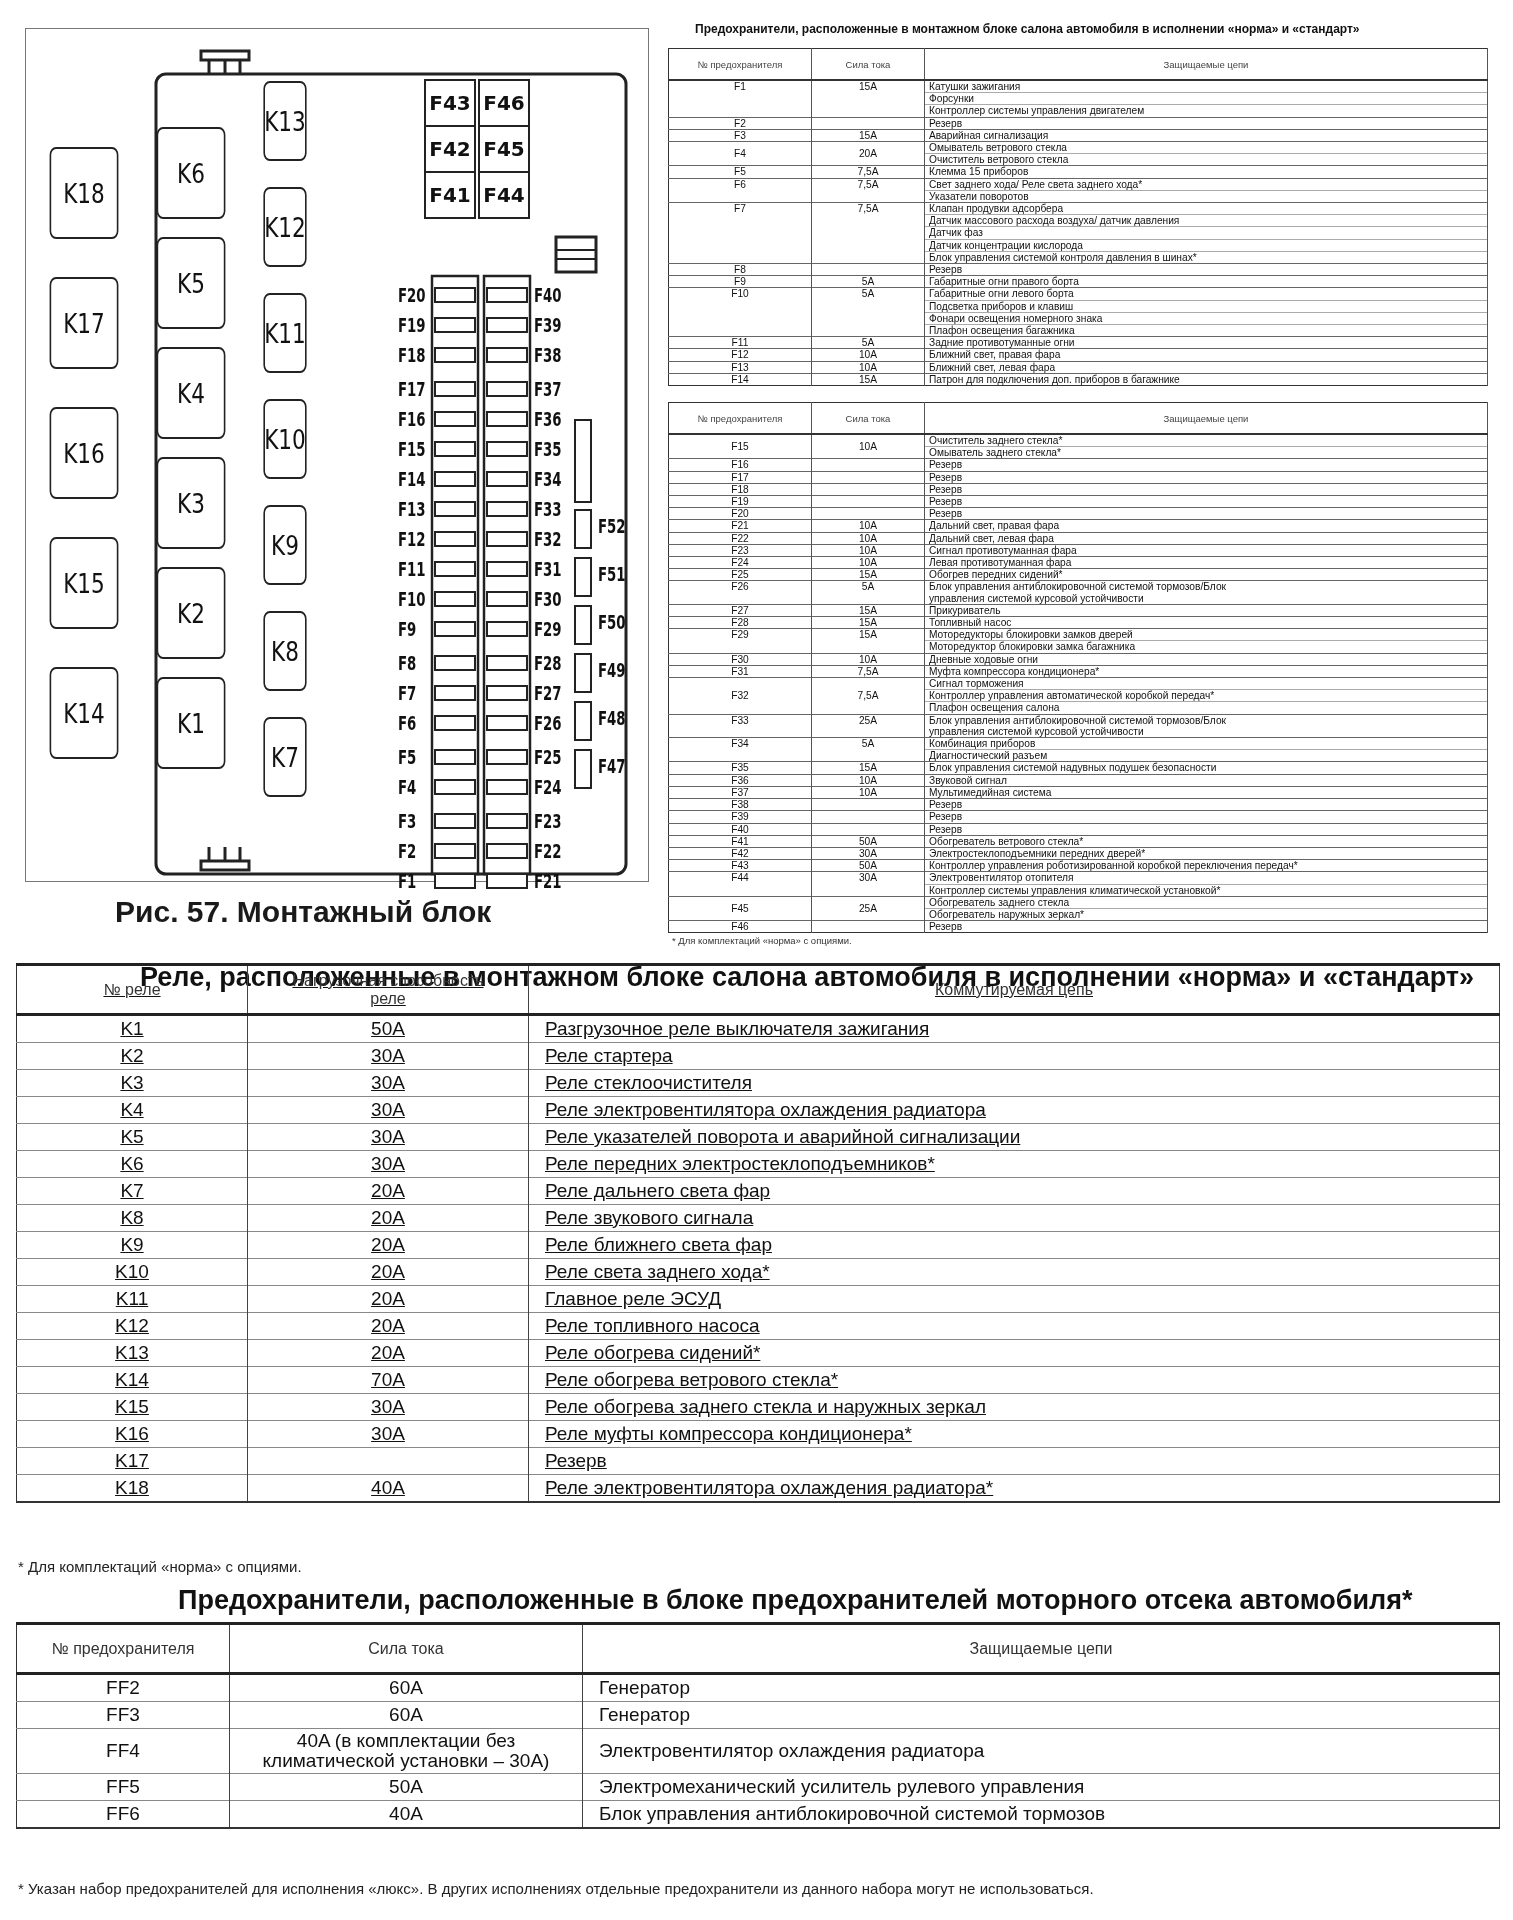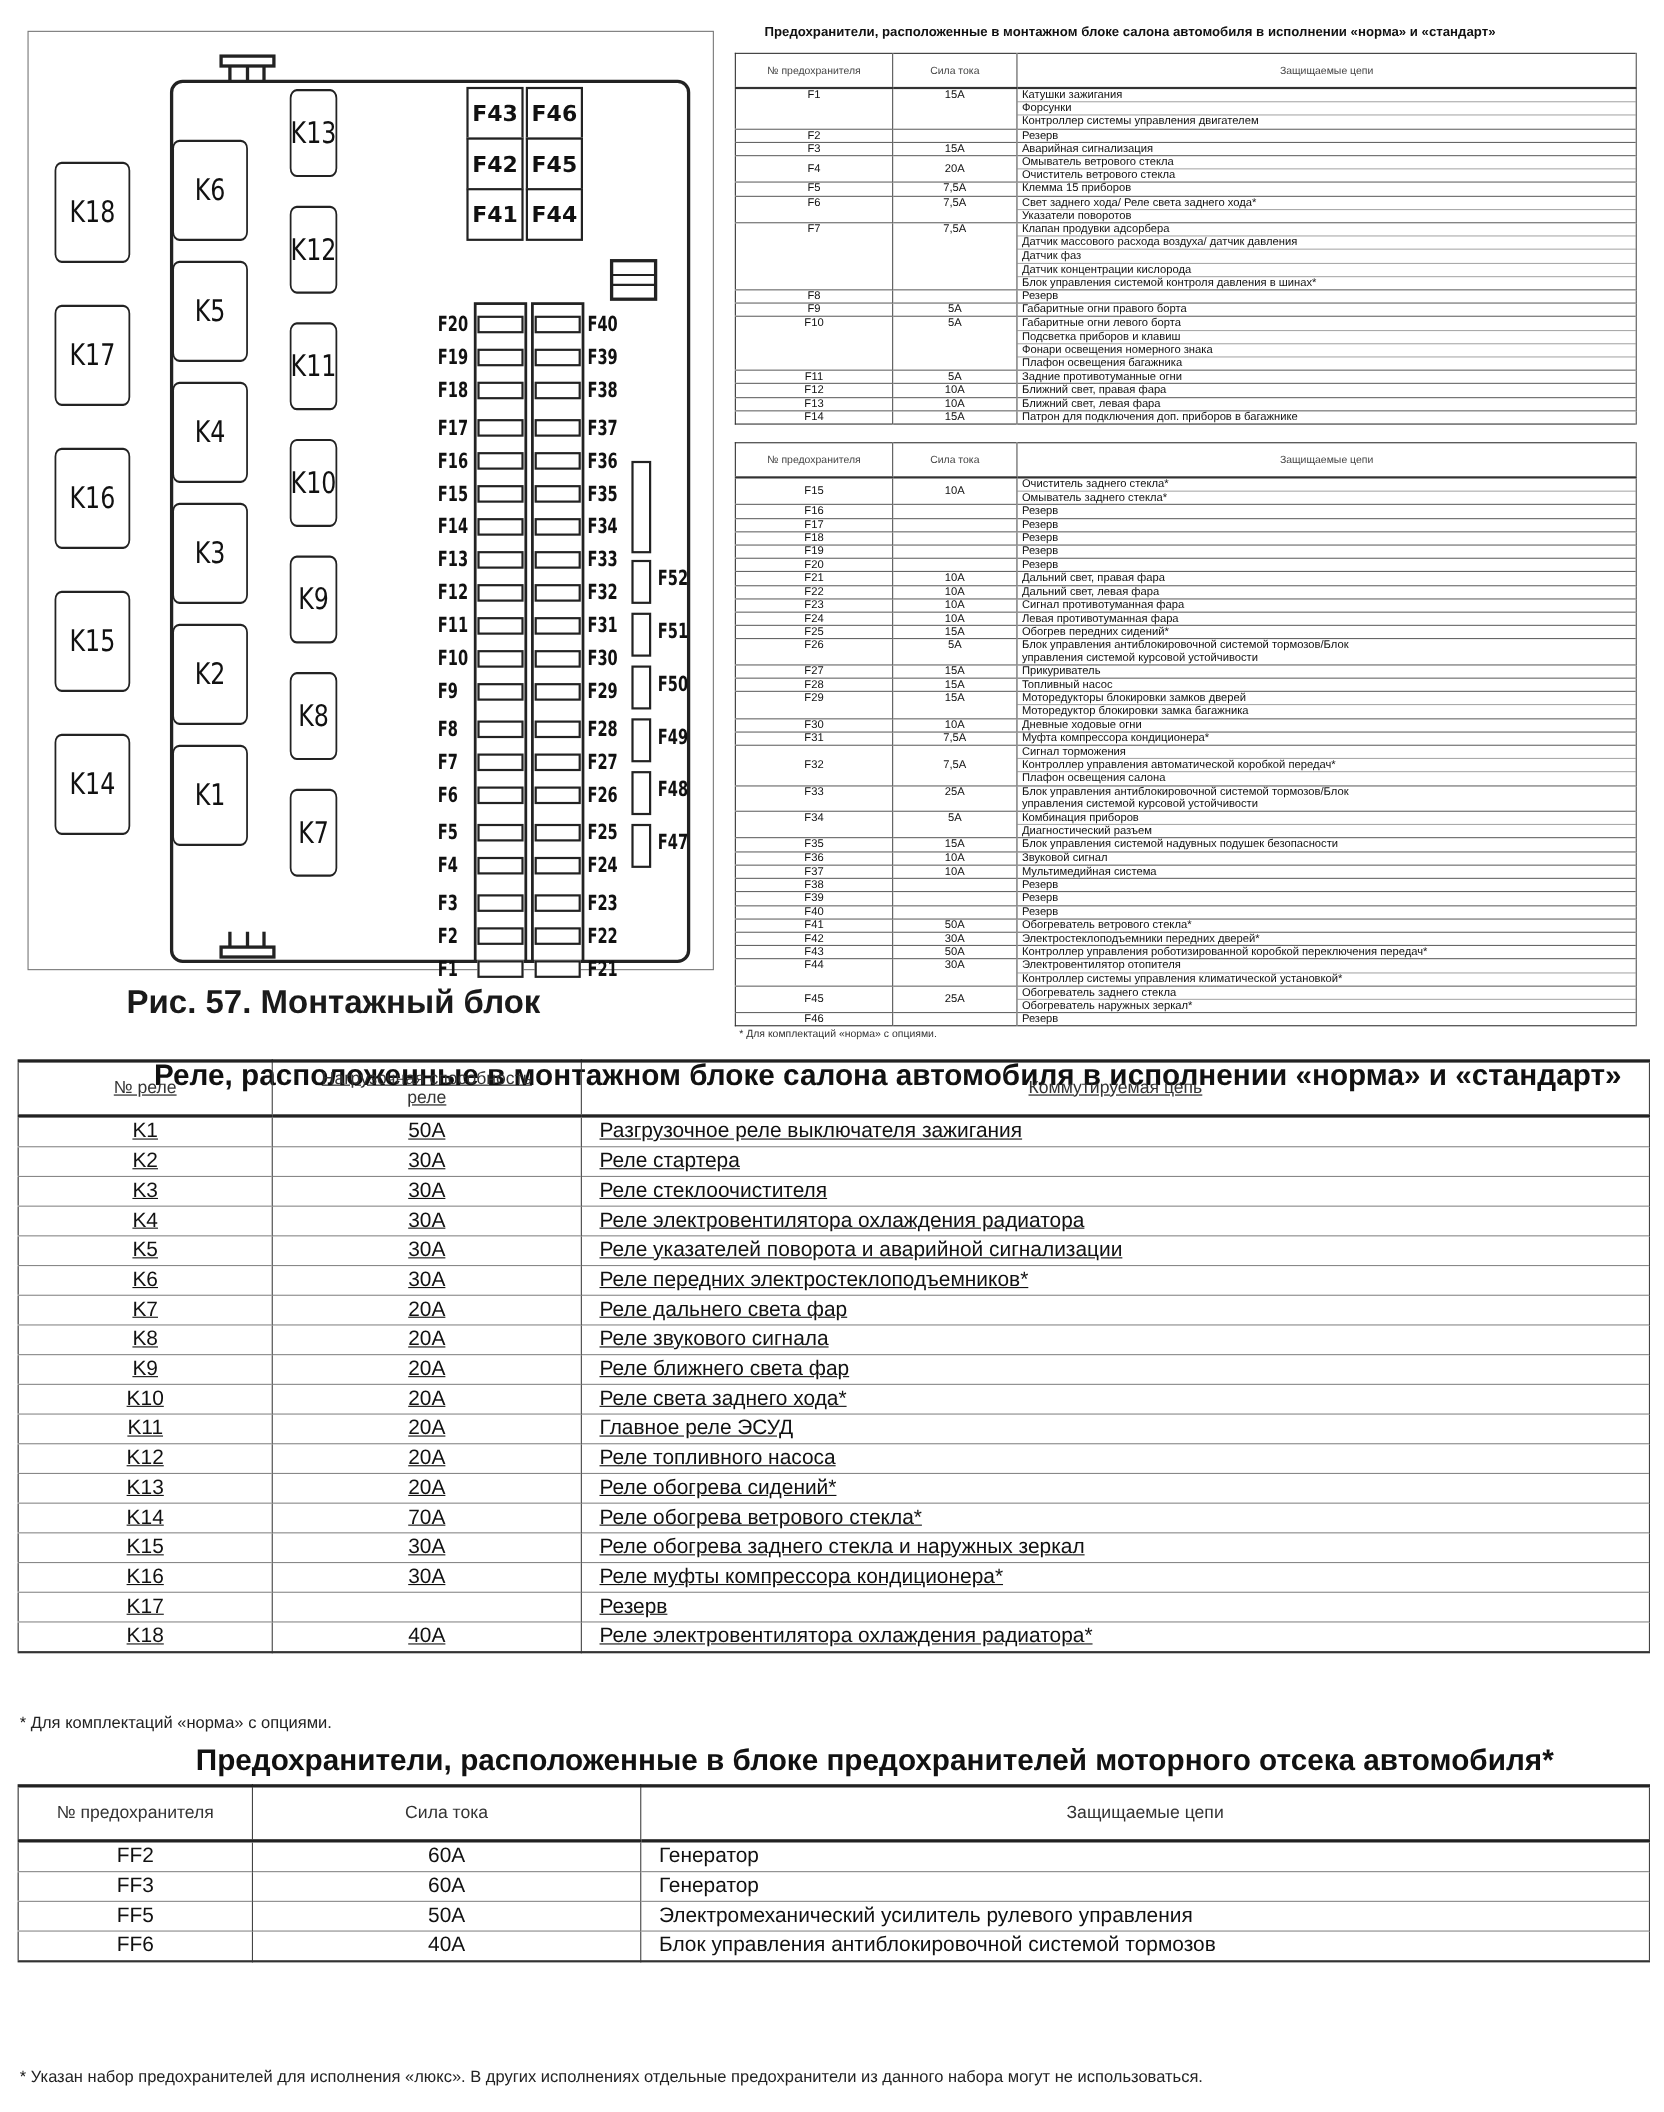--- a/index.html
+++ b/index.html
@@ -716,20 +716,25 @@
         <td class="c">FF2</td>
         <td class="c">60A</td>
         <td>Генератор</td>
       </tr>
       <tr>
         <td class="c">FF3</td>
         <td class="c">60A</td>
         <td>Генератор</td>
       </tr>
       <tr>
+        <td class="c">FF4</td>
+        <td class="c" style="line-height: 20px; padding: 2px 14px;">40A (в комплектации без климатической установки – 30A)</td>
+        <td>Электровентилятор охлаждения радиатора</td>
+      </tr>
+      <tr>
         <td class="c">FF5</td>
         <td class="c">50A</td>
         <td>Электромеханический усилитель рулевого управления</td>
       </tr>
       <tr>
         <td class="c">FF6</td>
         <td class="c">40A</td>
         <td>Блок управления антиблокировочной системой тормозов</td>
       </tr>
     </tbody>

